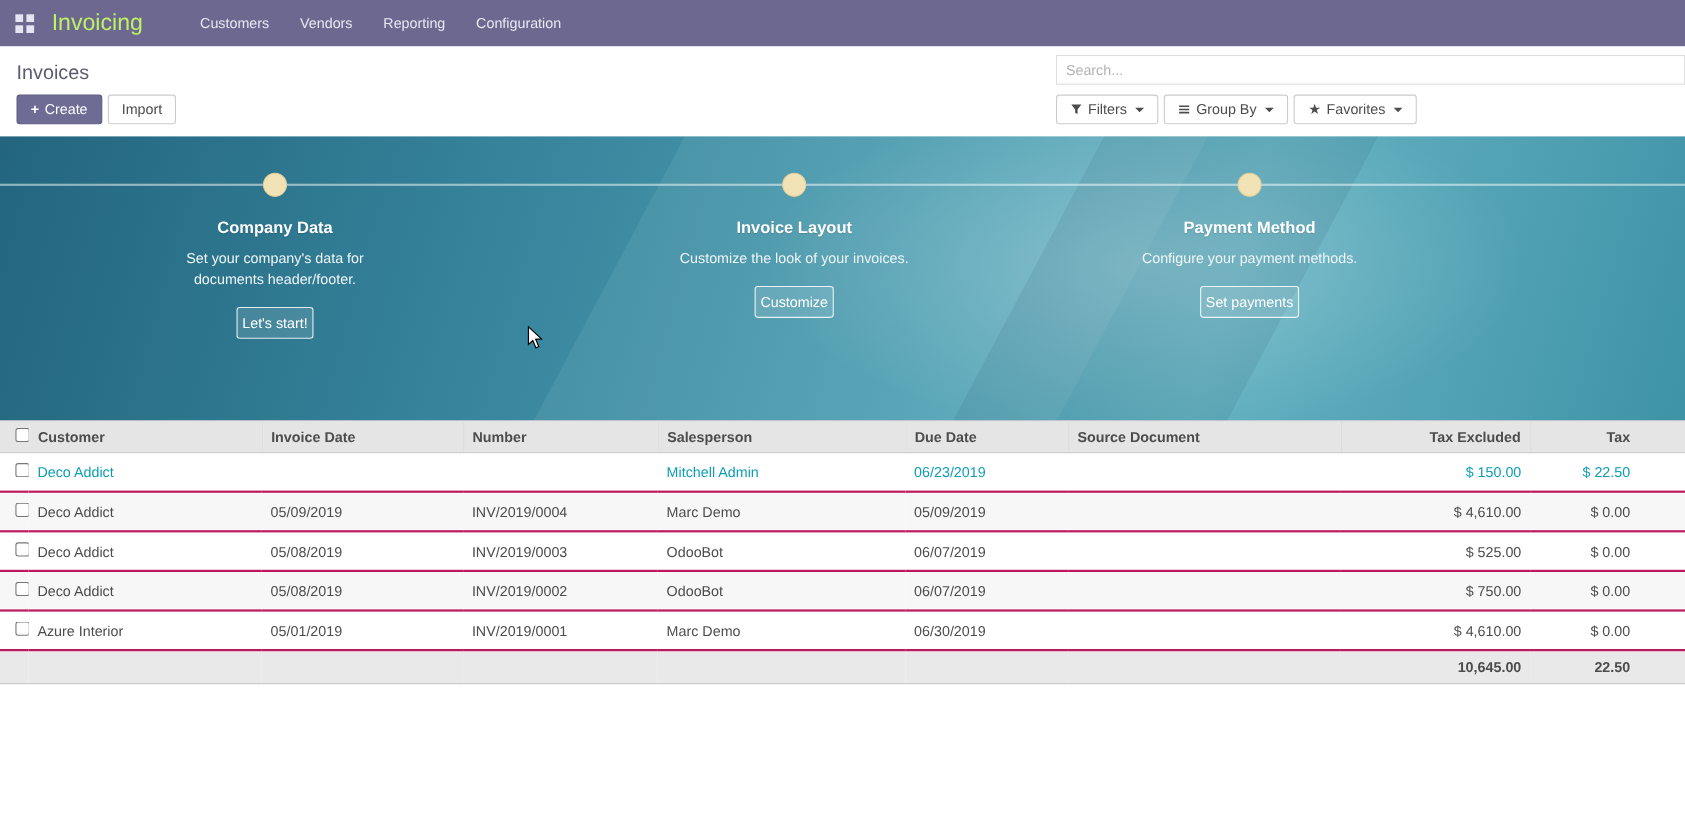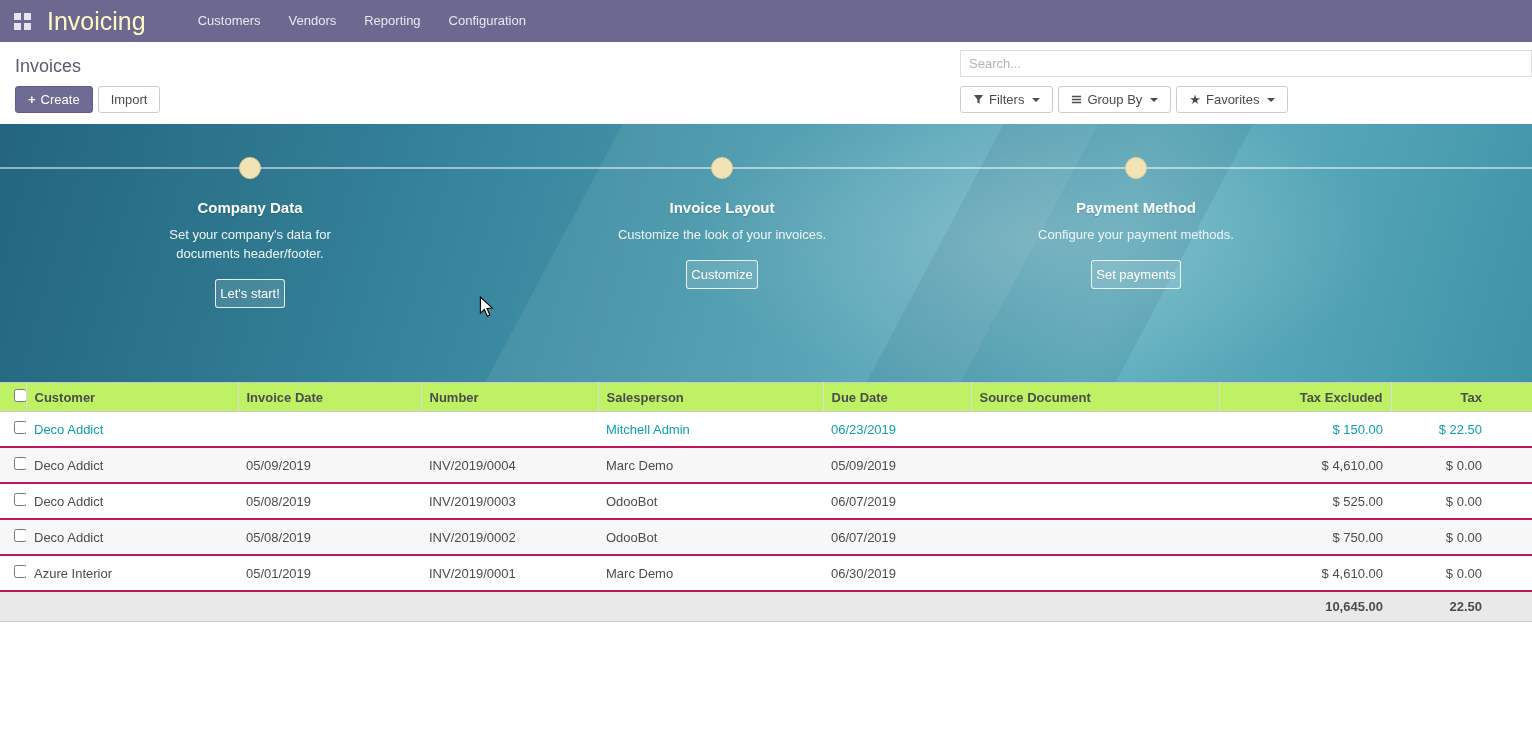--- a/index.html
+++ b/index.html
@@ -30,22 +30,22 @@
   .apps-icon {
     display: grid;
     grid-template-columns: 7px 7px;
     grid-template-rows: 7px 7px;
     gap: 3px;
     margin-right: 16px;
     cursor: pointer;
   }
   .apps-icon i { background: #e6e4f0; display: block; }
   .app-title {
-    font-size: 25px;
-    color: #fef9c3;
+    font-size: 21px;
+    color: #bef264;
     margin-right: 38px;
     cursor: pointer;
   }
   .nav-menu {
     padding: 0 14px;
     line-height: 42px;
     color: #e9e7f3;
     cursor: pointer;
   }
 
@@ -192,21 +192,21 @@
   
   .cursor { position: absolute; left: 477px; top: 296px; z-index: 50; pointer-events: none; }
 
   
   table.invoices {
     width: 100%;
     border-collapse: collapse;
     table-layout: fixed;
   }
   table.invoices thead th {
-    background: #bef264;
+    background: #e5e5e5;
     border-top: 1px solid #cacaca;
     border-bottom: 1px solid #cacaca;
     border-right: 1px solid #dcdcdc;
     font-weight: bold;
     text-align: left;
     padding: 6px 8px;
     color: #4c4c4c;
     white-space: nowrap;
     overflow: hidden;
     cursor: pointer;

